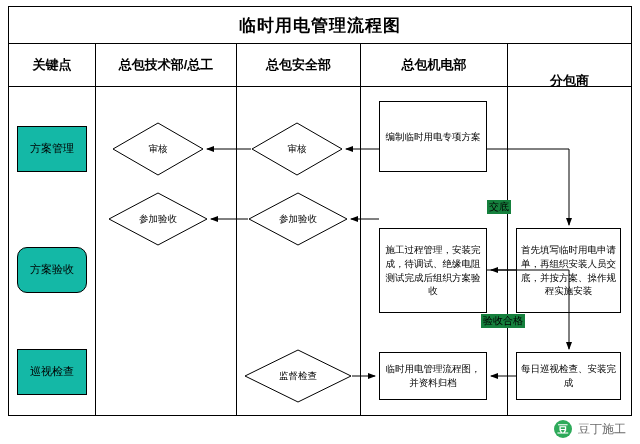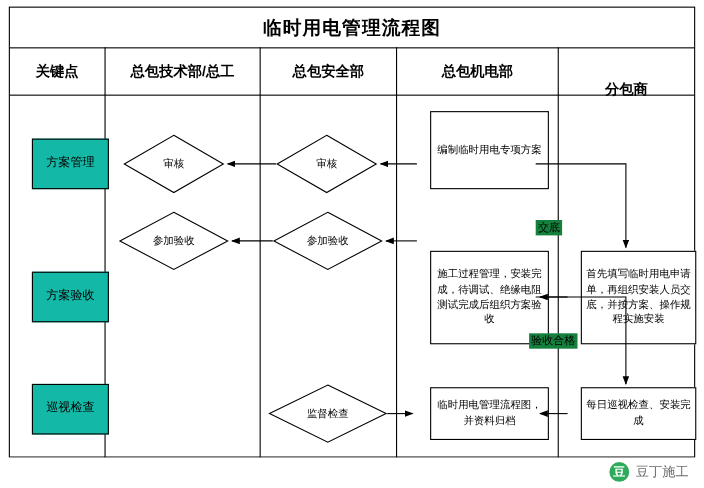--- a/index.html
+++ b/index.html
@@ -42,21 +42,20 @@
   .box{
     position:absolute;
     border:1px solid #000;
     background:#fff;
     display:flex;align-items:center;justify-content:center;
     text-align:center;
     font-size:9.5px;
     line-height:1.45;
     box-sizing:border-box;
     padding:2px 4px;
-    margin-left:12px;
   }
   .keybox{
     font-size:11px;
     background:#14b8a6;
   }
   .diamond-wrap{
     position:absolute;
   }
   .diamond{
     position:absolute;left:0;top:0;
@@ -118,21 +117,21 @@
   <div class="vline" style="left:360px;top:43px;height:373px;"></div>
   <div class="vline" style="left:507px;top:43px;height:373px;"></div>
 
   <div class="colhead" style="left:9px;top:44px;width:86px;">关键点</div>
   <div class="colhead" style="left:96px;top:44px;width:140px;">总包技术部/总工</div>
   <div class="colhead" style="left:237px;top:44px;width:123px;">总包安全部</div>
   <div class="colhead" style="left:361px;top:44px;width:146px;">总包机电部</div>
   <div class="colhead" style="left:508px;top:60px;width:123px;">分包商</div>
 
   <div class="box keybox" style="left:17px;top:126px;width:70px;height:46px;">方案管理</div>
-  <div class="box keybox" style="left:17px;top:247px;width:70px;height:46px;">方案验收</div>
+  <div class="box keybox" style="left:17px;top:247px;width:70px;height:46px;border-radius:10px;">方案验收</div>
   <div class="box keybox" style="left:17px;top:349px;width:70px;height:46px;">巡视检查</div>
 
   <div class="box" style="left:379px;top:101px;width:108px;height:71px;">编制临时用电专项方案</div>
 
   <div class="box" style="left:379px;top:228px;width:108px;height:85px;">施工过程管理，安装完成，待调试、绝缘电阻测试完成后组织方案验收</div>
 
   <div class="box" style="left:516px;top:228px;width:105px;height:85px;">首先填写临时用电申请单，再组织安装人员交底，并按方案、操作规程实施安装</div>
 
   <div class="box" style="left:379px;top:352px;width:108px;height:48px;">临时用电管理流程图，并资料归档</div>
 
@@ -193,21 +192,21 @@
     <line x1="248" y1="219" x2="211" y2="219" stroke="#000" stroke-width="1" marker-end="url(#ah)"></line>
 
     <path d="M 487 270 L 569 270 L 569 349" stroke="#000" stroke-width="1" fill="none" marker-end="url(#ah)"></path>
 
     <line x1="516" y1="376" x2="491" y2="376" stroke="#000" stroke-width="1" marker-end="url(#ah)"></line>
 
     <line x1="352" y1="376" x2="375" y2="376" stroke="#000" stroke-width="1" marker-end="url(#ah)"></line>
   </svg>
 
   <div class="arrow-label" style="left:487px;top:200px;">交底</div>
-  <div class="arrow-label" style="left:481px;top:303px;">验收合格</div>
+  <div class="arrow-label" style="left:481px;top:314px;">验收合格</div>
 
   <div class="footer"></div>
   <div class="wm">
     <div class="wm-logo">豆</div>
     <span>豆丁施工</span>
   </div>
 
 </div>
 
 </body></html>

